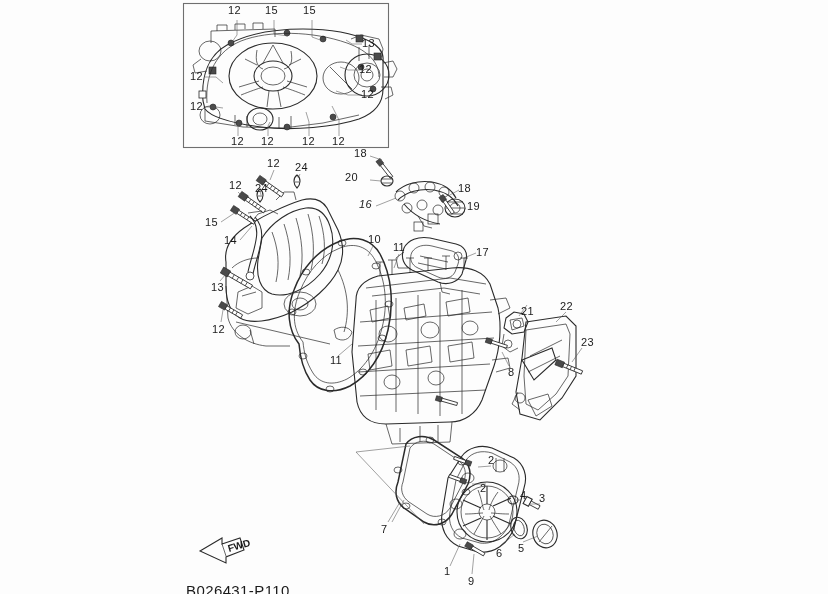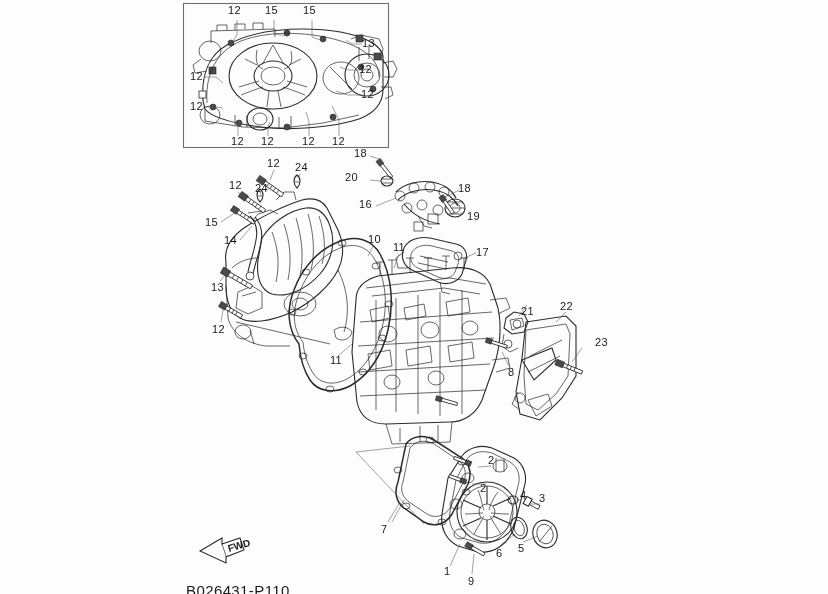--- a/index.html
+++ b/index.html
@@ -470,39 +470,39 @@
   <div class="callout" style="left:361px;top:89px;">12</div>
   <div class="callout" style="left:190px;top:71px;">12</div>
   <div class="callout" style="left:190px;top:101px;">12</div>
   <div class="callout" style="left:231px;top:136px;">12</div>
   <div class="callout" style="left:261px;top:136px;">12</div>
   <div class="callout" style="left:302px;top:136px;">12</div>
   <div class="callout" style="left:332px;top:136px;">12</div>
 
   <div class="callout" style="left:354px;top:148px;">18</div>
   <div class="callout" style="left:345px;top:172px;">20</div>
-  <div class="callout" style="left:359px;top:199px;">16</div>
+  <div class="callout" style="left:359px;top:199px;font-style:italic;">16</div>
   <div class="callout" style="left:458px;top:183px;">18</div>
-  <div class="callout" style="left:467px;top:211px;">19</div>
+  <div class="callout" style="left:467px;top:201px;">19</div>
   <div class="callout" style="left:476px;top:247px;">17</div>
   <div class="callout" style="left:267px;top:158px;">12</div>
   <div class="callout" style="left:295px;top:162px;">24</div>
   <div class="callout" style="left:229px;top:180px;">12</div>
   <div class="callout" style="left:255px;top:183px;">24</div>
   <div class="callout" style="left:205px;top:217px;">15</div>
   <div class="callout" style="left:224px;top:235px;">14</div>
   <div class="callout" style="left:211px;top:282px;">13</div>
   <div class="callout" style="left:212px;top:324px;">12</div>
   <div class="callout" style="left:368px;top:234px;">10</div>
   <div class="callout" style="left:393px;top:242px;">11</div>
   <div class="callout" style="left:330px;top:355px;">11</div>
   <div class="callout" style="left:508px;top:367px;">8</div>
   <div class="callout" style="left:521px;top:294px;margin-top:12px;">21</div>
   <div class="callout" style="left:560px;top:301px;text-align:right;">22</div>
-  <div class="callout" style="left:595px;top:337px;">23</div>
+  <div class="callout" style="left:581px;top:337px;">23</div>
   <div class="callout" style="left:381px;top:524px;">7</div>
   <div class="callout" style="left:488px;top:455px;">2</div>
   <div class="callout" style="left:480px;top:483px;">2</div>
   <div class="callout" style="left:520px;top:490px;">4</div>
   <div class="callout" style="left:539px;top:493px;">3</div>
   <div class="callout" style="left:496px;top:548px;">6</div>
   <div class="callout" style="left:518px;top:543px;">5</div>
   <div class="callout" style="left:444px;top:566px;">1</div>
   <div class="callout" style="left:468px;top:576px;">9</div>
 

